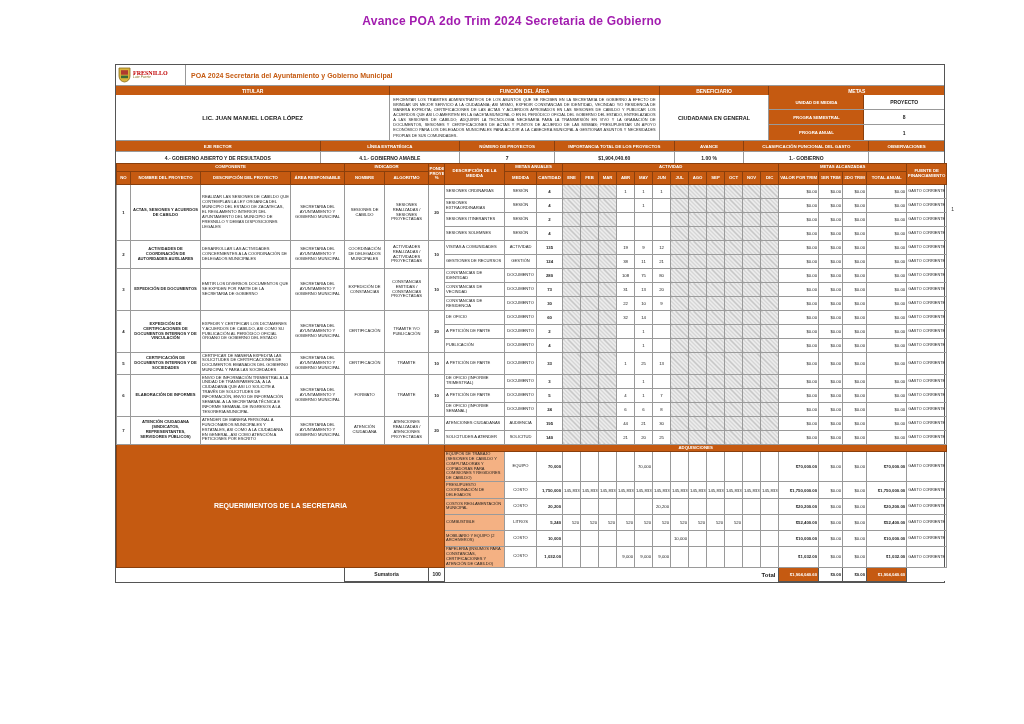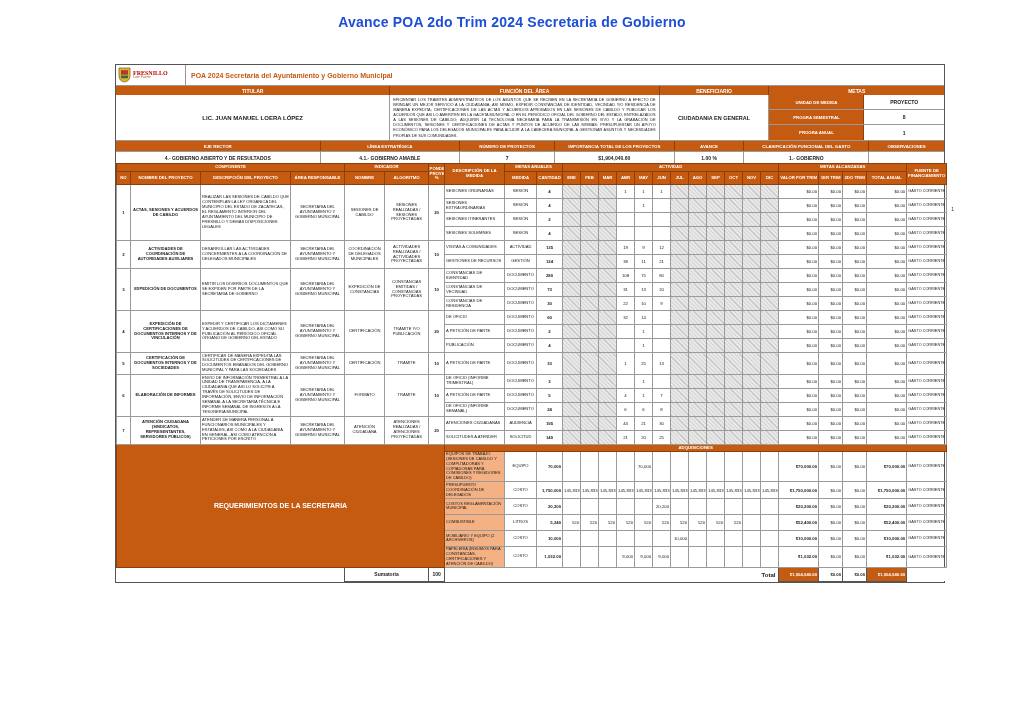--- a/index.html
+++ b/index.html
@@ -1,18 +1,18 @@
 <!DOCTYPE html>
 <html><head>
 <meta charset="utf-8">
 <style>
 *{margin:0;padding:0;box-sizing:border-box;}
 html,body{width:1024px;height:724px;background:#ffffff;overflow:hidden;}
 body{font-family:"Liberation Sans",sans-serif;color:#1a1a1a;position:relative;}
-.title{text-align:center;margin-top:14px;font-size:14px;font-weight:bold;color:#1d4ed8;letter-spacing:.2px;}
+.title{text-align:center;margin-top:14px;font-size:12px;font-weight:bold;color:#a21caf;letter-spacing:.2px;}
 .stray{position:absolute;right:70px;top:206px;font-size:5px;color:#333;}
 .doc{position:absolute;left:115px;top:64px;width:830px;border:1px solid #555;background:#fff;}
 
 .hdr-row{display:flex;border-bottom:1px solid #999;height:21px;}
 .logo-cell{width:70px;border-right:1px solid #999;display:flex;align-items:center;gap:2px;padding:1px 2px;}
 .logo-text{display:flex;flex-direction:column;line-height:1.1;}
 .logo-name{color:#C00000;font-weight:bold;font-size:6px;font-family:"Liberation Serif",serif;}
 .logo-tag{color:#8a6d1f;font-size:3.5px;font-style:italic;}
 .hdr-bar{flex:1;display:flex;align-items:center;padding-left:5px;color:#C55A11;font-weight:bold;font-size:7px;}
 

